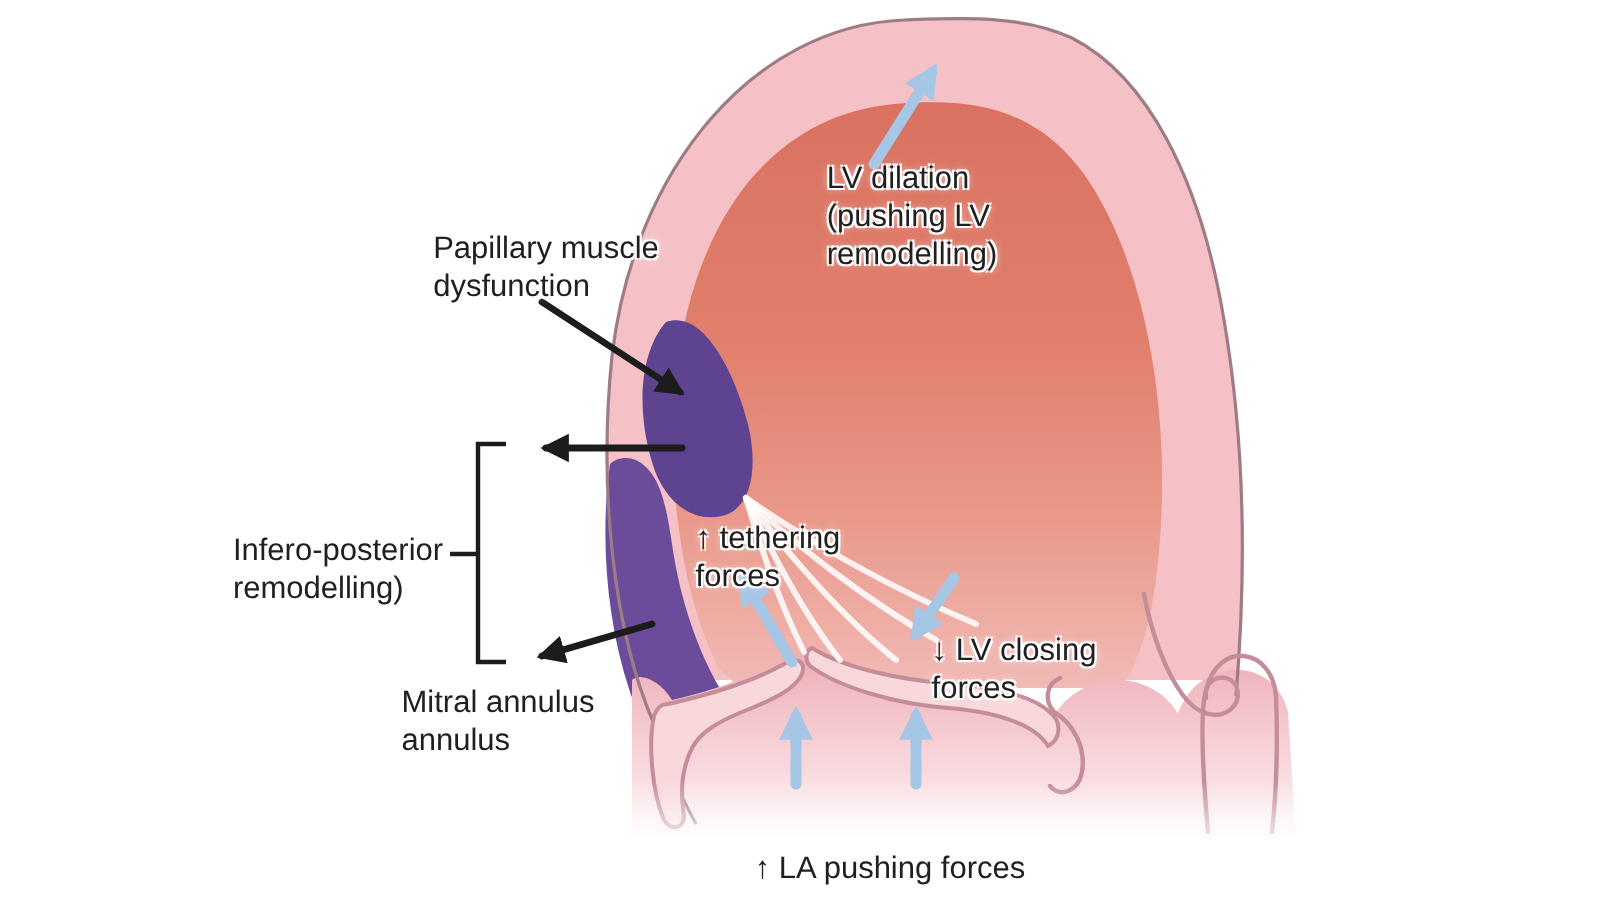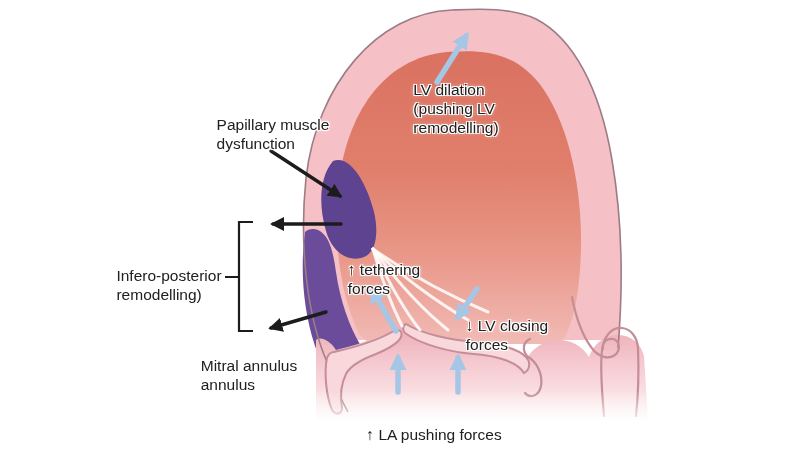--- a/index.html
+++ b/index.html
@@ -125,30 +125,30 @@
   <div class="lbl" style="left:229px; top:115px;margin-left:44px;">
     <div>Papillary muscle</div>
     <div>dysfunction</div>
   </div>
 
   <div class="lbl" style="left:169px; top:266px;">
     <div>Infero-posterior</div>
     <div>remodelling)</div>
   </div>
 
-  <div class="lbl" style="left:249px; top:356px;">
+  <div class="lbl" style="left:249px; top:342px;">
     <div>Mitral annulus</div>
     <div>annulus</div>
   </div>
 
   <div class="lbl" style="left:384px; top:260px;">
     <div>↑ tethering</div>
     <div>forces</div>
   </div>
 
   <div class="lbl" style="left:507px; top:272px;margin-top:44px;">
     <div>↓ LV closing</div>
     <div>forces</div>
   </div>
 
-  <div class="lbl" style="left:434px; top:425px;">↑ LA pushing forces</div>
+  <div class="lbl" style="left:445px; top:425px;">↑ LA pushing forces</div>
 
 </div>
 
 </body></html>

